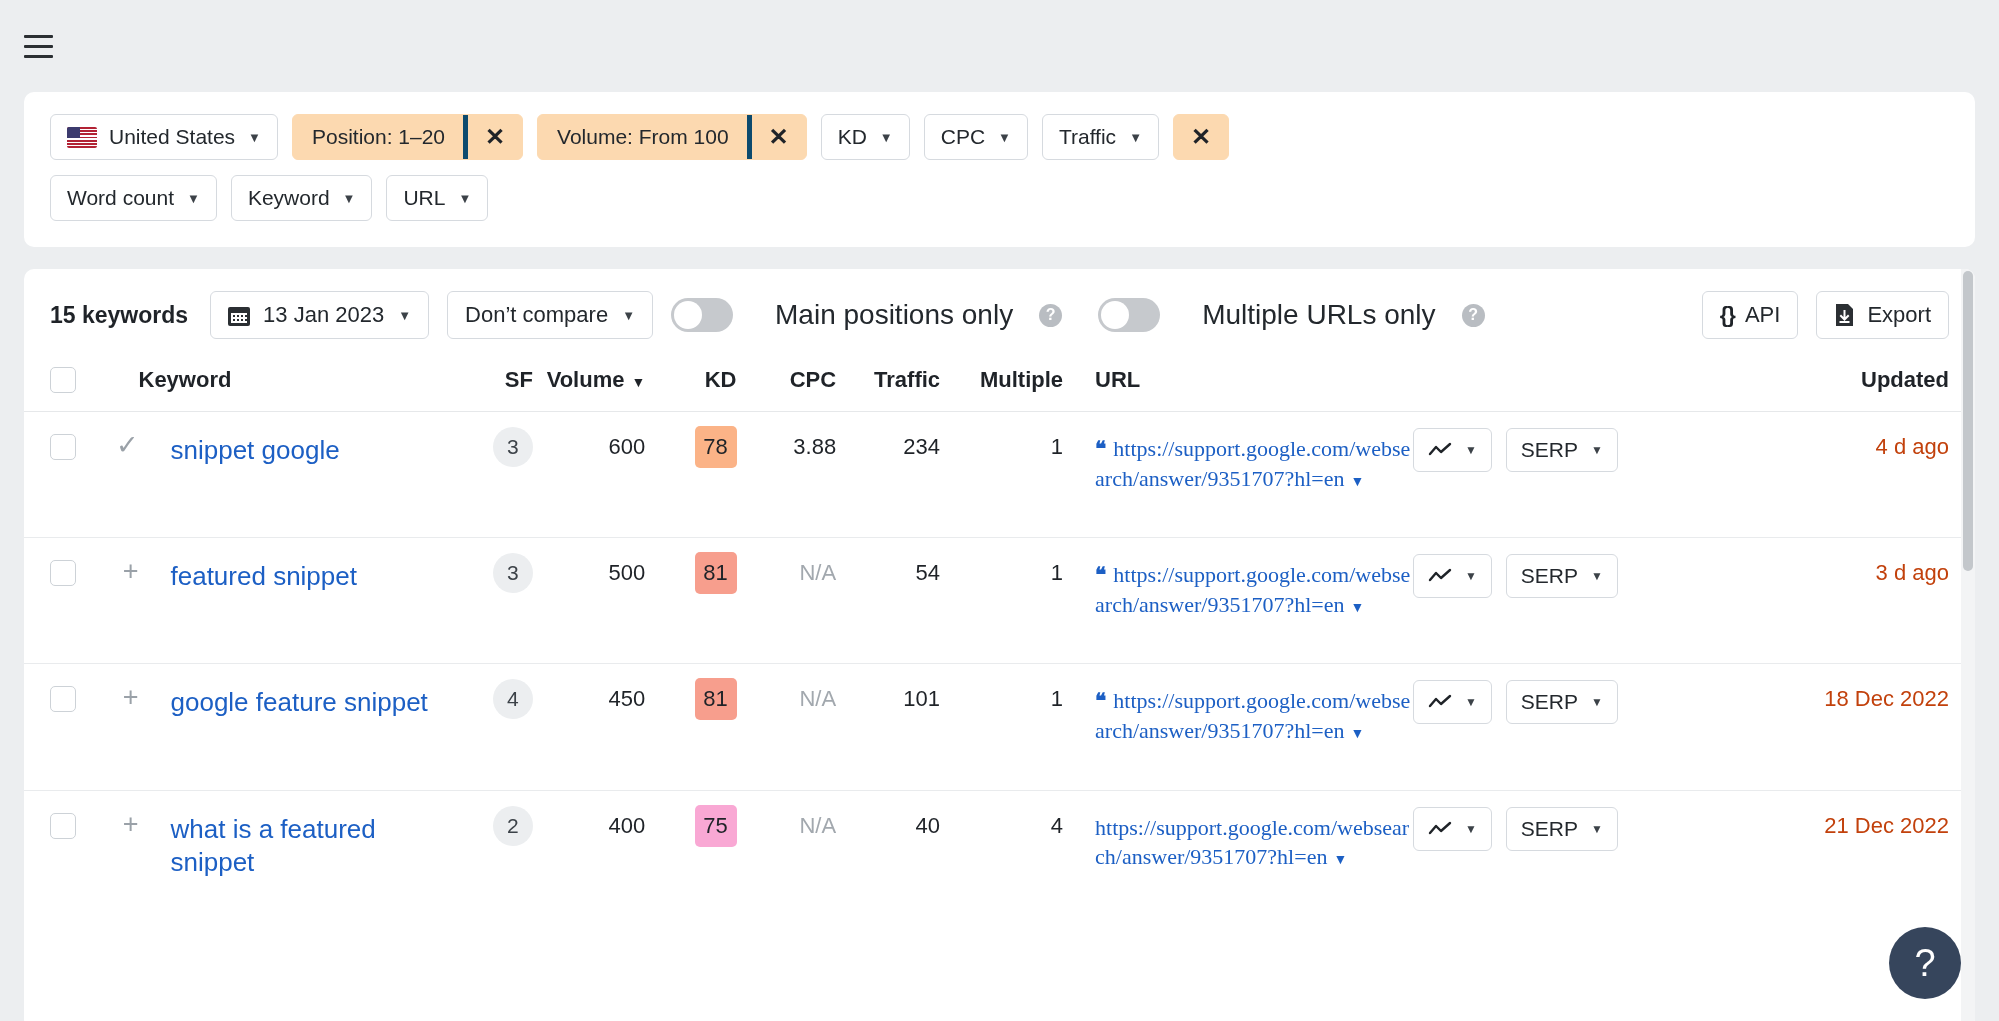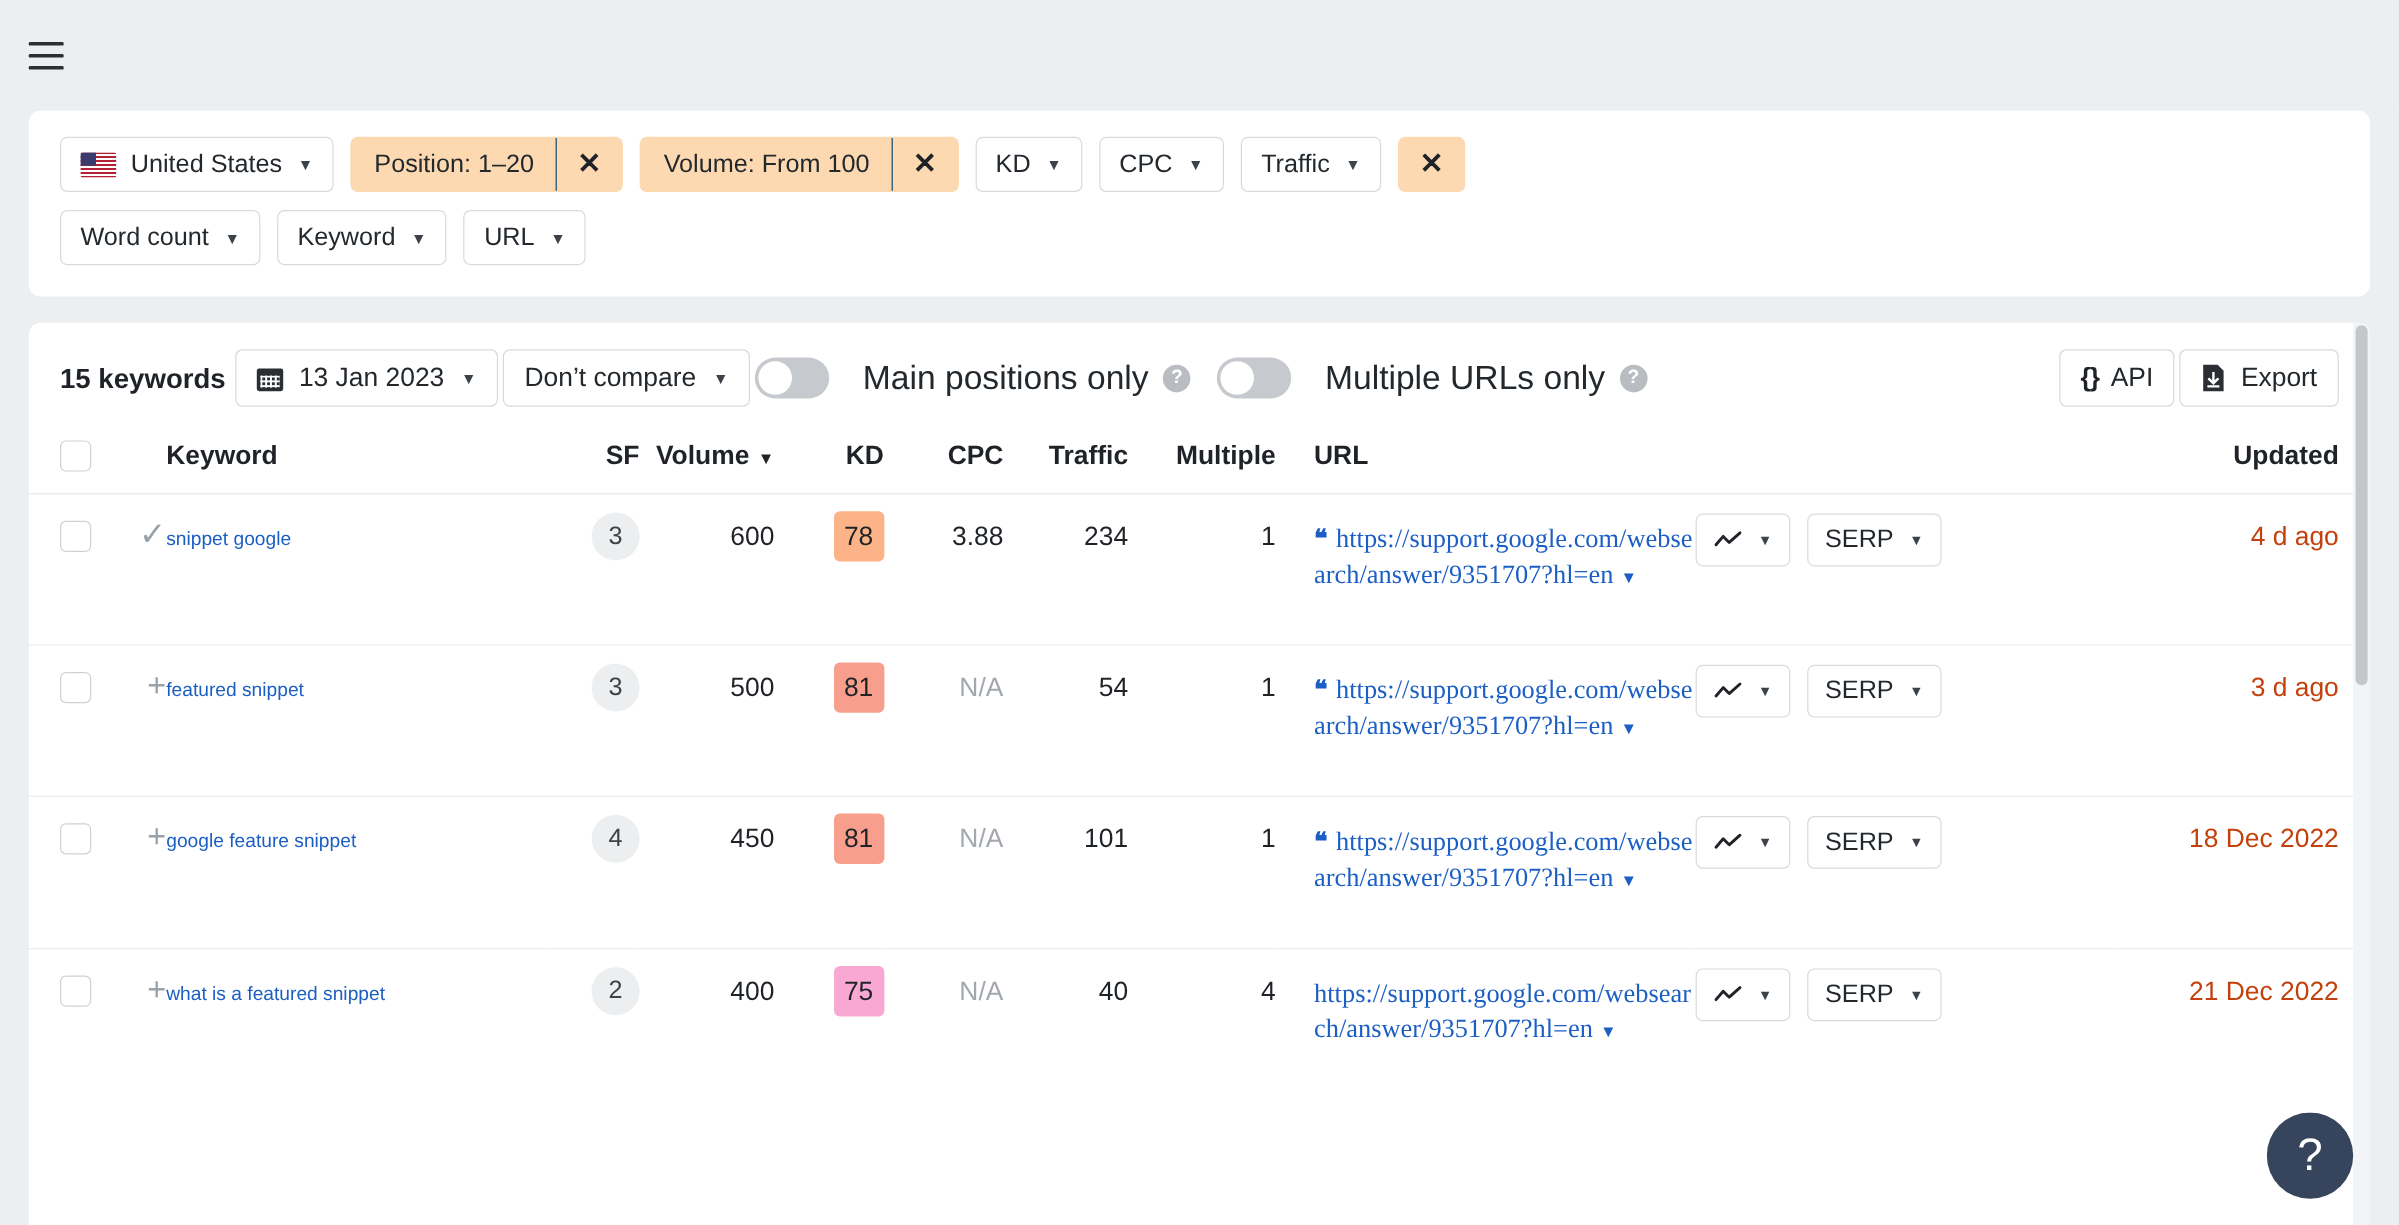--- a/index.html
+++ b/index.html
@@ -71,21 +71,21 @@
   }
   .chip.active {
     background: #fcd9b0;
     border-color: #fcd9b0;
     padding: 0;
   }
   .chip.active .chip-label {
     padding: 0 18px 0 19px;
     display: inline-flex; align-items: center;
     height: 100%;
-    border-right: 1px solid #0c4a6e;
+    border-right: 5px solid #0c4a6e;
   }
   .chip.active .chip-x {
     display: inline-flex; align-items: center; justify-content: center;
     width: 54px; height: 100%;
     font-size: 24px; font-weight: bold; color: #1f2328;
     line-height: 1;
   }
   .flag {
     width: 30px; height: 21px;
     margin-right: 12px;
@@ -118,21 +118,21 @@
   
   .table-card {
     margin-top: 22px;
     height: 760px;
     overflow: hidden;
     position: relative;
   }
   .toolbar {
     display: flex; align-items: center;
     padding: 22px 26px 20px 26px;
-    gap: 4px;
+    gap: 18px;
   }
   .kw-count {
     font-size: 23px; font-weight: bold;
     color: #1f2328;
     margin-right: 4px;
   }
   .tb-btn {
     display: inline-flex; align-items: center;
     height: 48px;
     border: 1px solid #d6dadf;
@@ -244,23 +244,23 @@
     border-radius: 5px;
     background: #fff;
     display: block;
     cursor: pointer;
   }
   .mark {
     font-size: 27px; color: #9aa1a8; line-height: 0.85;
     cursor: pointer; display: block;
   }
   .kw-link {
-    color: #1c5fc4; font-size: 16px;
+    color: #1c5fc4; font-size: 26px;
     text-decoration: none; cursor: pointer;
-    line-height: 1.3; display: inline-block;
+    line-height: 1.3; display: inline-block; margin-left: 32px;
   }
   .sf-pill {
     display: inline-flex; align-items: center; justify-content: center;
     width: 40px; height: 40px;
     border-radius: 50%;
     background: #eceef0;
     font-size: 21px; color: #3c4248;
     transform: translateY(-7px);
   }
   .kd-badge {

